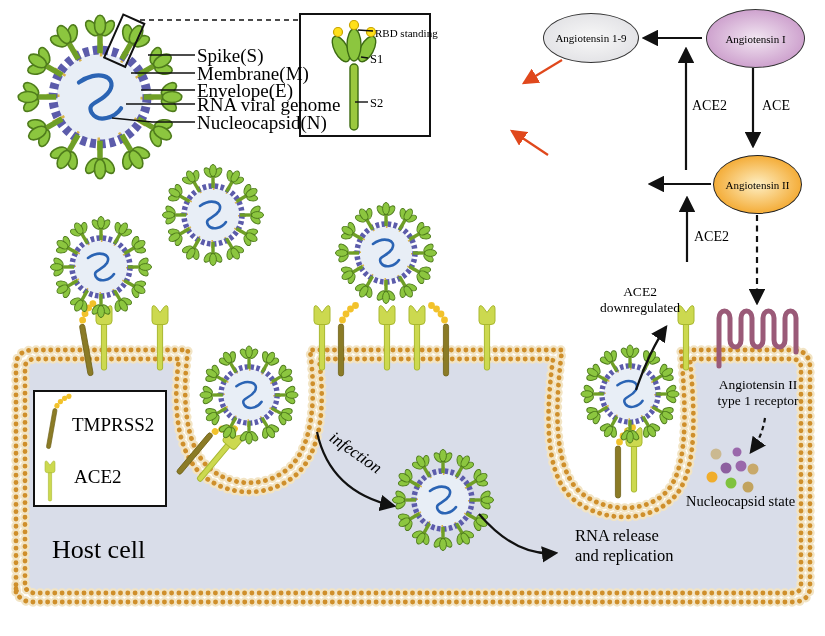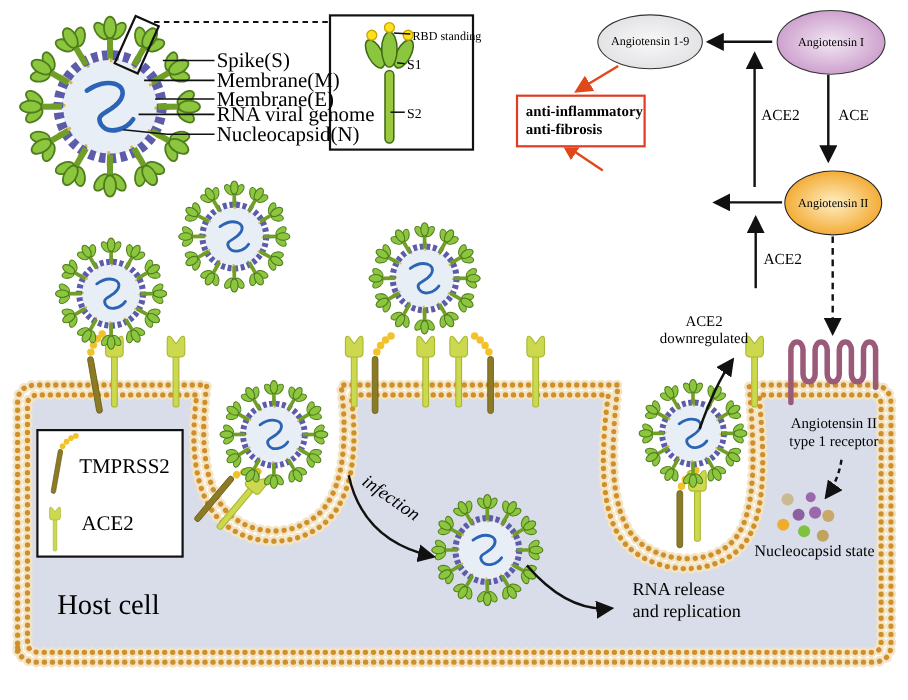--- a/index.html
+++ b/index.html
@@ -160,36 +160,32 @@
     <circle cx="741" cy="466" r="5.5" fill="#9a68ab"></circle>
     <circle cx="753" cy="469" r="5.5" fill="#c8a96a"></circle>
     <circle cx="712" cy="477" r="5.5" fill="#f0ad2c"></circle>
     <circle cx="731" cy="483" r="5.5" fill="#7fc23e"></circle>
     <circle cx="748" cy="487" r="5.5" fill="#c2a35e"></circle>
   </g>
 </svg>
 
 <div class="lbl" style="left:197px;top:47px">Spike(S)</div>
 <div class="lbl" style="left:197px;top:65px">Membrane(M)</div>
-<div class="lbl" style="left:197px;top:82px">Membrane(E)</div>
+<div class="lbl" style="left:197px;top:82px">Envelope(E)</div>
 <div class="lbl" style="left:197px;top:96px">RNA viral genome</div>
 <div class="lbl" style="left:197px;top:114px">Nucleocapsid(N)</div>
 
 <div class="lbl" style="left:375px;top:25px;font-size:11px">RBD standing</div>
 <div class="lbl" style="left:370px;top:51px;font-size:12.5px">S1</div>
 <div class="lbl" style="left:370px;top:95px;font-size:12.5px">S2</div>
 
 <div class="ell" style="left:543px;top:13px;width:94px;height:48px;background:radial-gradient(ellipse at center,#f8f8f8 0%,#e4e4e7 70%,#d9d9dd 100%)">Angiotensin 1-9</div>
 <div class="ell" style="left:706px;top:9px;width:97px;height:57px;background:radial-gradient(ellipse at center,#f2e6f2 0%,#c795c7 85%)">Angiotensin I</div>
 <div class="ell" style="left:713px;top:155px;width:87px;height:57px;border-color:#222;background:radial-gradient(ellipse at center,#fdeab9 5%,#f2a01e 85%)">Angiotensin II</div>
 
-<div class="redbox" style="left:469px;top:86px;width:107px;height:40px">
-  <div>anti-inflammatory</div>
-  <div>anti-fibrosis</div>
-</div>
 
 <div class="lbl" style="left:692px;top:97px;font-size:14px">ACE2</div>
 <div class="lbl" style="left:762px;top:97px;font-size:14px">ACE</div>
 <div class="lbl" style="left:694px;top:228px;font-size:14px">ACE2</div>
 
 <div class="lbl ctr" style="left:596px;top:284px;width:88px">
   <div>ACE2</div>
   <div>downregulated</div>
 </div>
 

